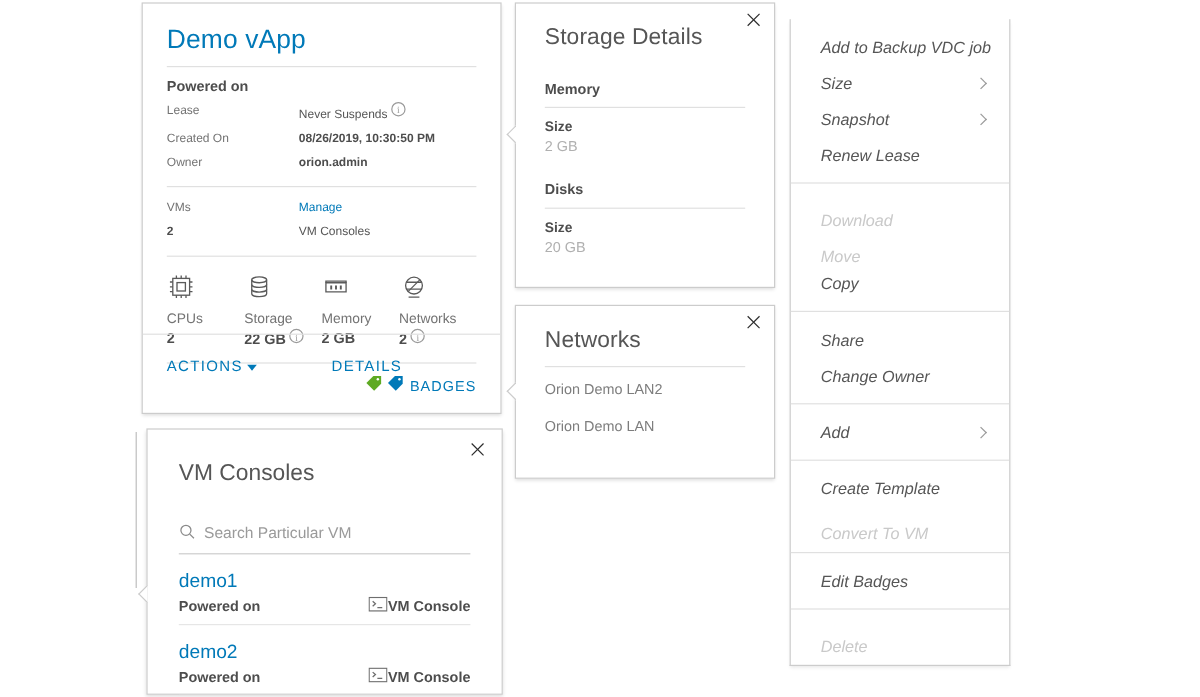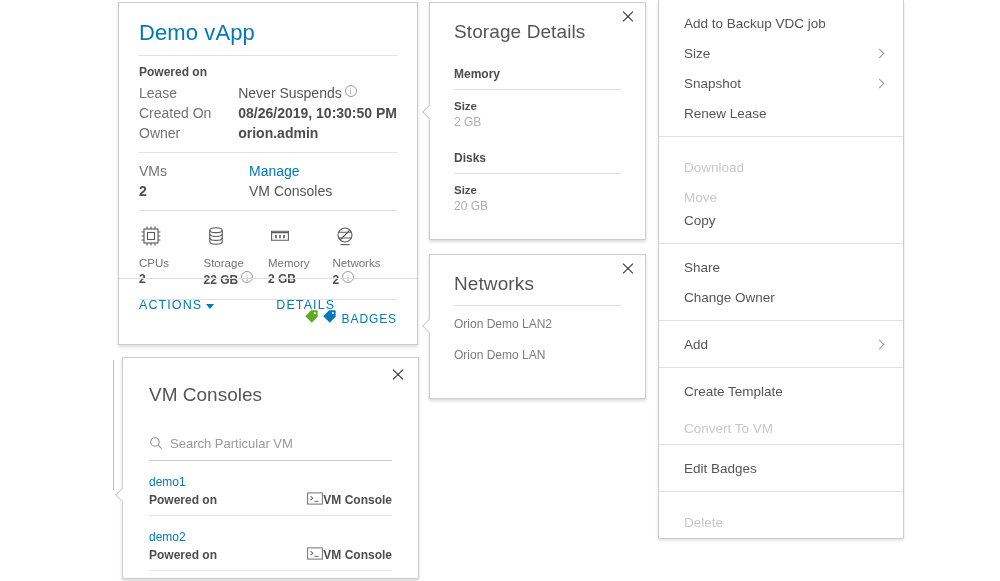--- a/index.html
+++ b/index.html
@@ -54,21 +54,21 @@
   }
   .status-line {
     font-size: 12px;
     font-weight: bold;
     color: #4d4d4d;
     padding: 9px 0 4px 0;
   }
   .kv-table {
     width: 100%;
     border-collapse: collapse;
-    font-size: 14px;
+    font-size: 10px;
   }
   .kv-table td {
     padding: 2px 0;
     vertical-align: top;
     line-height: 16px;
   }
   .kv-key {
     color: #737373;
     width: 110px;
     white-space: nowrap;
@@ -293,21 +293,21 @@
     font-family: "Liberation Sans", sans-serif;
     color: #565656;
     flex: 1;
     background: transparent;
     padding: 0;
   }
   .search-input::placeholder { color: #9a9a9a; }
 
   .vm-row { border-bottom: 1px solid #e6e6e6; padding-bottom: 7px; }
   .vm-name {
-    font-size: 12px;
+    font-size: 16px;
     color: #0079b8;
     padding: 14px 0 3px 0;
     cursor: pointer;
     display: inline-block;
   }
   .vm-line {
     display: flex;
     align-items: center;
     justify-content: space-between;
   }
@@ -322,27 +322,28 @@
     font-size: 12px;
     font-weight: bold;
     color: #4d4d4d;
     cursor: pointer;
   }
 
   
   #actions-menu {
     position: absolute;
     left: 658px;
-    top: 0px;
-    width: 246px;
+    top: 16px;
+    width: 184px;
     background: #ffffff;
     border: 1px solid #cccccc;
     border-top: 0;
     box-sizing: border-box;
     box-shadow: 0 2px 3px rgba(0,0,0,0.10);
+    font-style: italic;
   }
   .menu-group + .menu-group { border-top: 1px solid #e0e0e0; }
   .menu-item {
     display: flex;
     align-items: center;
     justify-content: space-between;
     height: 30px;
     padding: 0 18px 0 25px;
     font-size: 13.5px;
     color: #565656;

